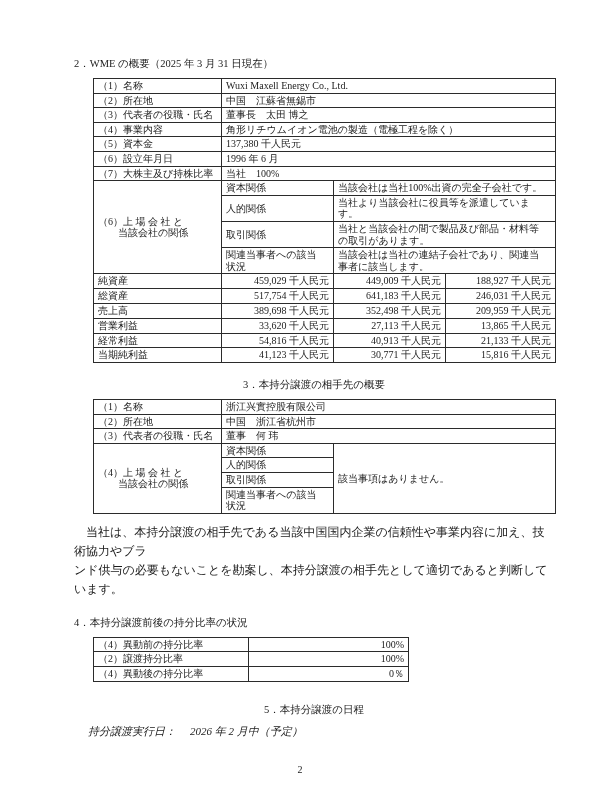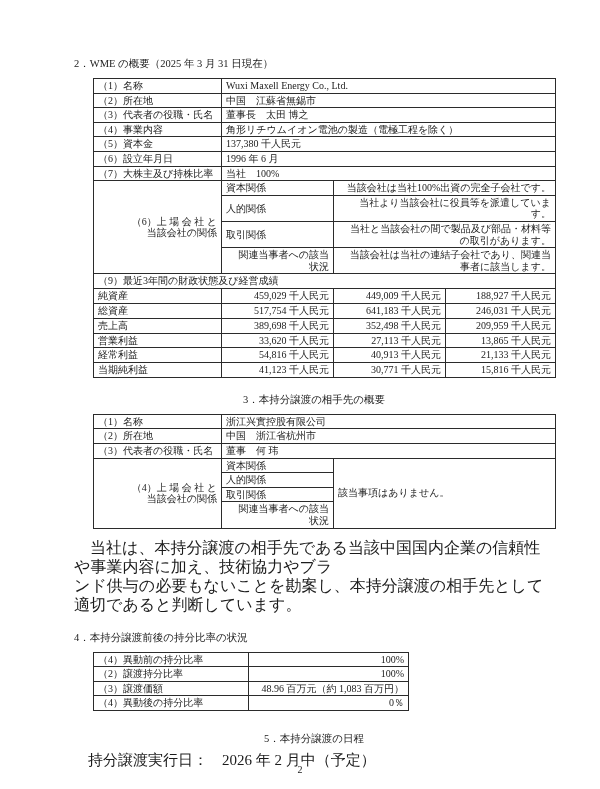--- a/index.html
+++ b/index.html
@@ -14,30 +14,30 @@
   .sec-title { font-size:10.5px; line-height:14px; margin:0; font-weight:normal; }
   .tbl { border-collapse:collapse; table-layout:fixed; width:462px; margin-left:19px; }
   .tbl td {
     border:1px solid #2b2b2b; padding:1px 4px;
     font-size:10px; line-height:11.6px; vertical-align:middle; overflow:hidden;
   }
   .tbl-small { width:315px; }
   .fin td { padding:1px 4px; line-height:11.8px; }
   .right  { text-align:right; }
   .center { text-align:center; }
-  .ml { white-space:pre-line;text-align:right; }
+  .ml { white-space:pre-line; }
   .nowrap { white-space:nowrap; }
   .rel-label { vertical-align:middle; }
   .mt { margin-top:-1px; }
   .t2 { margin-top:7px; }
   .sec3-title { margin-top:15px;text-align:center; }
-  .para { margin:9px 0 0 0; width:480px; font-size:16px; line-height:19px; white-space:pre-line; }
+  .para { margin:9px 0 0 0; width:480px; font-size:12px; line-height:19px; white-space:pre-line; }
   .sec4-title { margin-top:17px; }
   .sec5-title { margin-top:21px;text-align:center; }
-  .schedule { margin:7px 0 0 14px; font-size:15px; line-height:14px; }
+  .schedule { margin:7px 0 0 14px; font-size:11px; line-height:14px;font-style:italic; }
   .schedule .gap { display:inline-block; width:14px; }
   .page-num { position:absolute; top:764px; left:0; right:0; text-align:center; font-size:10px; color:#222; }
 </style>
 </head>
 <body>
 
 <div class="page">
   <div class="content">
 
     <p class="sec-title">2．WME の概要（2025 年 3 月 31 日現在）</p>
@@ -104,23 +104,20 @@
 
     <table class="tbl fin mt">
       <colgroup>
           <col style="width:128px">
           <col style="width:112px">
           <col style="width:112px">
           <col style="width:110px">
         </colgroup>
       <tbody>
         <tr>
-          <td colspan="4">（9）最近3年間の財政状態及び経営成績</td>
-        </tr>
-        <tr>
           <td>純資産</td>
           <td class="right">459,029 千人民元</td>
           <td class="right">449,009 千人民元</td>
           <td class="right">188,927 千人民元</td>
         </tr>
         <tr>
           <td>総資産</td>
           <td class="right">517,754 千人民元</td>
           <td class="right">641,183 千人民元</td>
           <td class="right">246,031 千人民元</td>
@@ -205,24 +202,20 @@
       <tbody>
         <tr>
           <td>（4）異動前の持分比率</td>
           <td class="right">100%</td>
         </tr>
         <tr>
           <td>（2）譲渡持分比率</td>
           <td class="right">100%</td>
         </tr>
         <tr>
-          <td>（3）譲渡価額</td>
-          <td class="right nowrap">48.96 百万元（約 1,083 百万円）</td>
-        </tr>
-        <tr>
           <td>（4）異動後の持分比率</td>
           <td class="right">0％</td>
         </tr>
       </tbody>
     </table>
 
     <p class="sec-title sec5-title">5．本持分譲渡の日程</p>
 
     <p class="schedule"><span>持分譲渡実行日：</span><span class="gap"></span><span>2026 年 2 月中（予定）</span></p>
 

